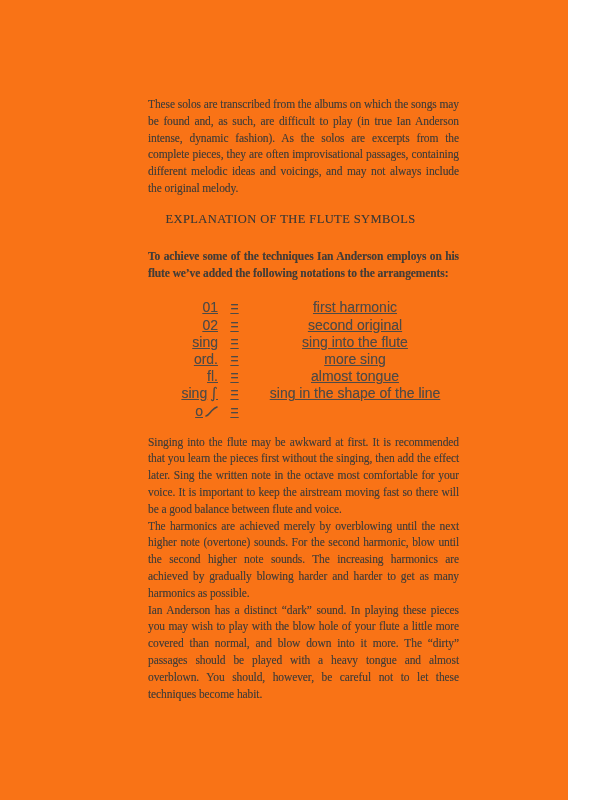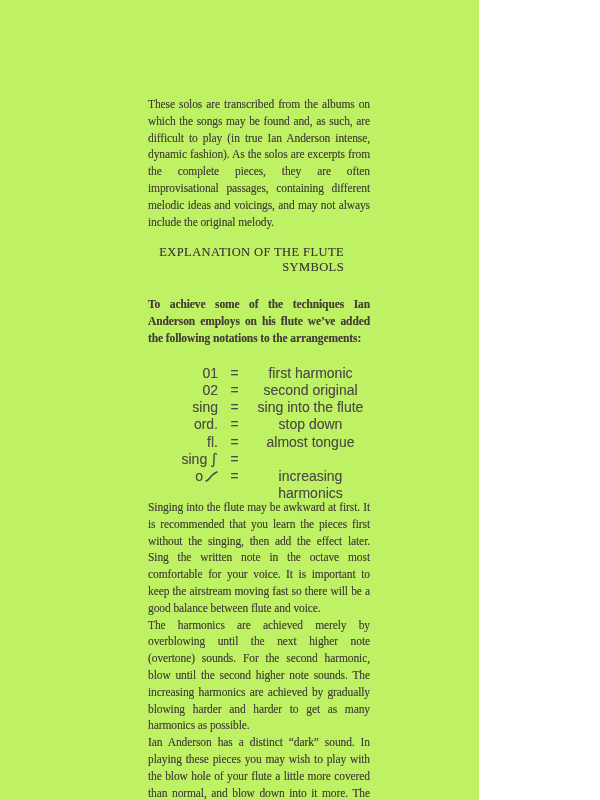--- a/index.html
+++ b/index.html
@@ -7,57 +7,58 @@
     padding: 0;
     background: #ffffff;
   }
   body {
     width: 600px;
     height: 800px;
     overflow: hidden;
   }
   .page {
     position: relative;
-    width: 479px;
+    width: 568px;
     height: 800px;
-    background: #bef264;
+    background: #f97316;
     font-family: "Liberation Serif", "DejaVu Serif", serif;
     color: #433d38;
   }
   .content {
     padding: 96px 109px 0 148px; 
   }
   p.body-par {
     margin: 0;
     font-size: 11.5px;
     line-height: 16.8px;
     letter-spacing: -0.1px;
     text-align: justify;
     text-shadow: 0 0 0.5px rgba(67, 61, 56, 0.45);
   }
   h2.heading {
     margin: 15px 0 0 0;
     padding-right: 26px; 
     font-size: 12.5px;
     font-weight: normal;
     letter-spacing: 0.4px;
-    text-align: right;
+    text-align: center;
     color: #3f3934;
     text-shadow: 0 0 0.5px rgba(67, 61, 56, 0.45);
   }
   p.lead {
     margin-top: 21px;
     font-weight: bold;
   }
   .notation {
     margin-top: 18px;
     font-family: "Liberation Sans", "DejaVu Sans", sans-serif;
     font-size: 14px;
     color: #4e4a46;
     text-shadow: 0 0 0.5px rgba(78, 74, 70, 0.4);
+    text-decoration: underline;
   }
   .nrow {
     display: flex;
     align-items: baseline;
     height: 17.2px;
     line-height: 17.2px;
   }
   .nrow .sym {
     width: 70px;
     text-align: right;
@@ -113,40 +114,40 @@
 
       <div class="nrow">
         <span class="sym">sing</span>
         <span class="eq">=</span>
         <span class="def">sing into the flute</span>
       </div>
 
       <div class="nrow">
         <span class="sym">ord.</span>
         <span class="eq">=</span>
-        <span class="def">stop down</span>
+        <span class="def">more sing</span>
       </div>
 
       <div class="nrow">
         <span class="sym">fl.</span>
         <span class="eq">=</span>
         <span class="def">almost tongue</span>
       </div>
 
       <div class="nrow">
         <span class="sym"><span>sing</span><span class="integral">∫</span></span>
         <span class="eq">=</span>
+        <span class="def">sing in the shape of the line</span>
       </div>
 
       <div class="nrow">
         <span class="sym"><span>o</span><svg class="rising-line" width="13" height="11" viewBox="0 0 13 11">
               <path d="M1 10 C3.5 9.5, 5 6.5, 7 4.5 C9 2.5, 10.5 1.5, 12 1" fill="none" stroke="#4e4a46" stroke-width="1.6" stroke-linecap="round"></path>
             </svg></span>
         <span class="eq">=</span>
-        <span class="def">increasing harmonics</span>
       </div>
 
     </div>
 
     <div class="body-block">
       <p class="body-par">Singing into the flute may be awkward at first. It is recommended that you learn the pieces first without the singing, then add the effect later. Sing the written note in the octave most comfortable for your voice. It is important to keep the airstream moving fast so there will be a good balance between flute and voice.</p>
       <p class="body-par">The harmonics are achieved merely by overblowing until the next higher note (overtone) sounds. For the second harmonic, blow until the second higher note sounds. The increasing harmonics are achieved by gradually blowing harder and harder to get as many harmonics as possible.</p>
       <p class="body-par">Ian Anderson has a distinct “dark” sound. In playing these pieces you may wish to play with the blow hole of your flute a little more covered than normal, and blow down into it more. The “dirty” passages should be played with a heavy tongue and almost overblown. You should, however, be careful not to let these techniques become habit.</p>
     </div>
 

